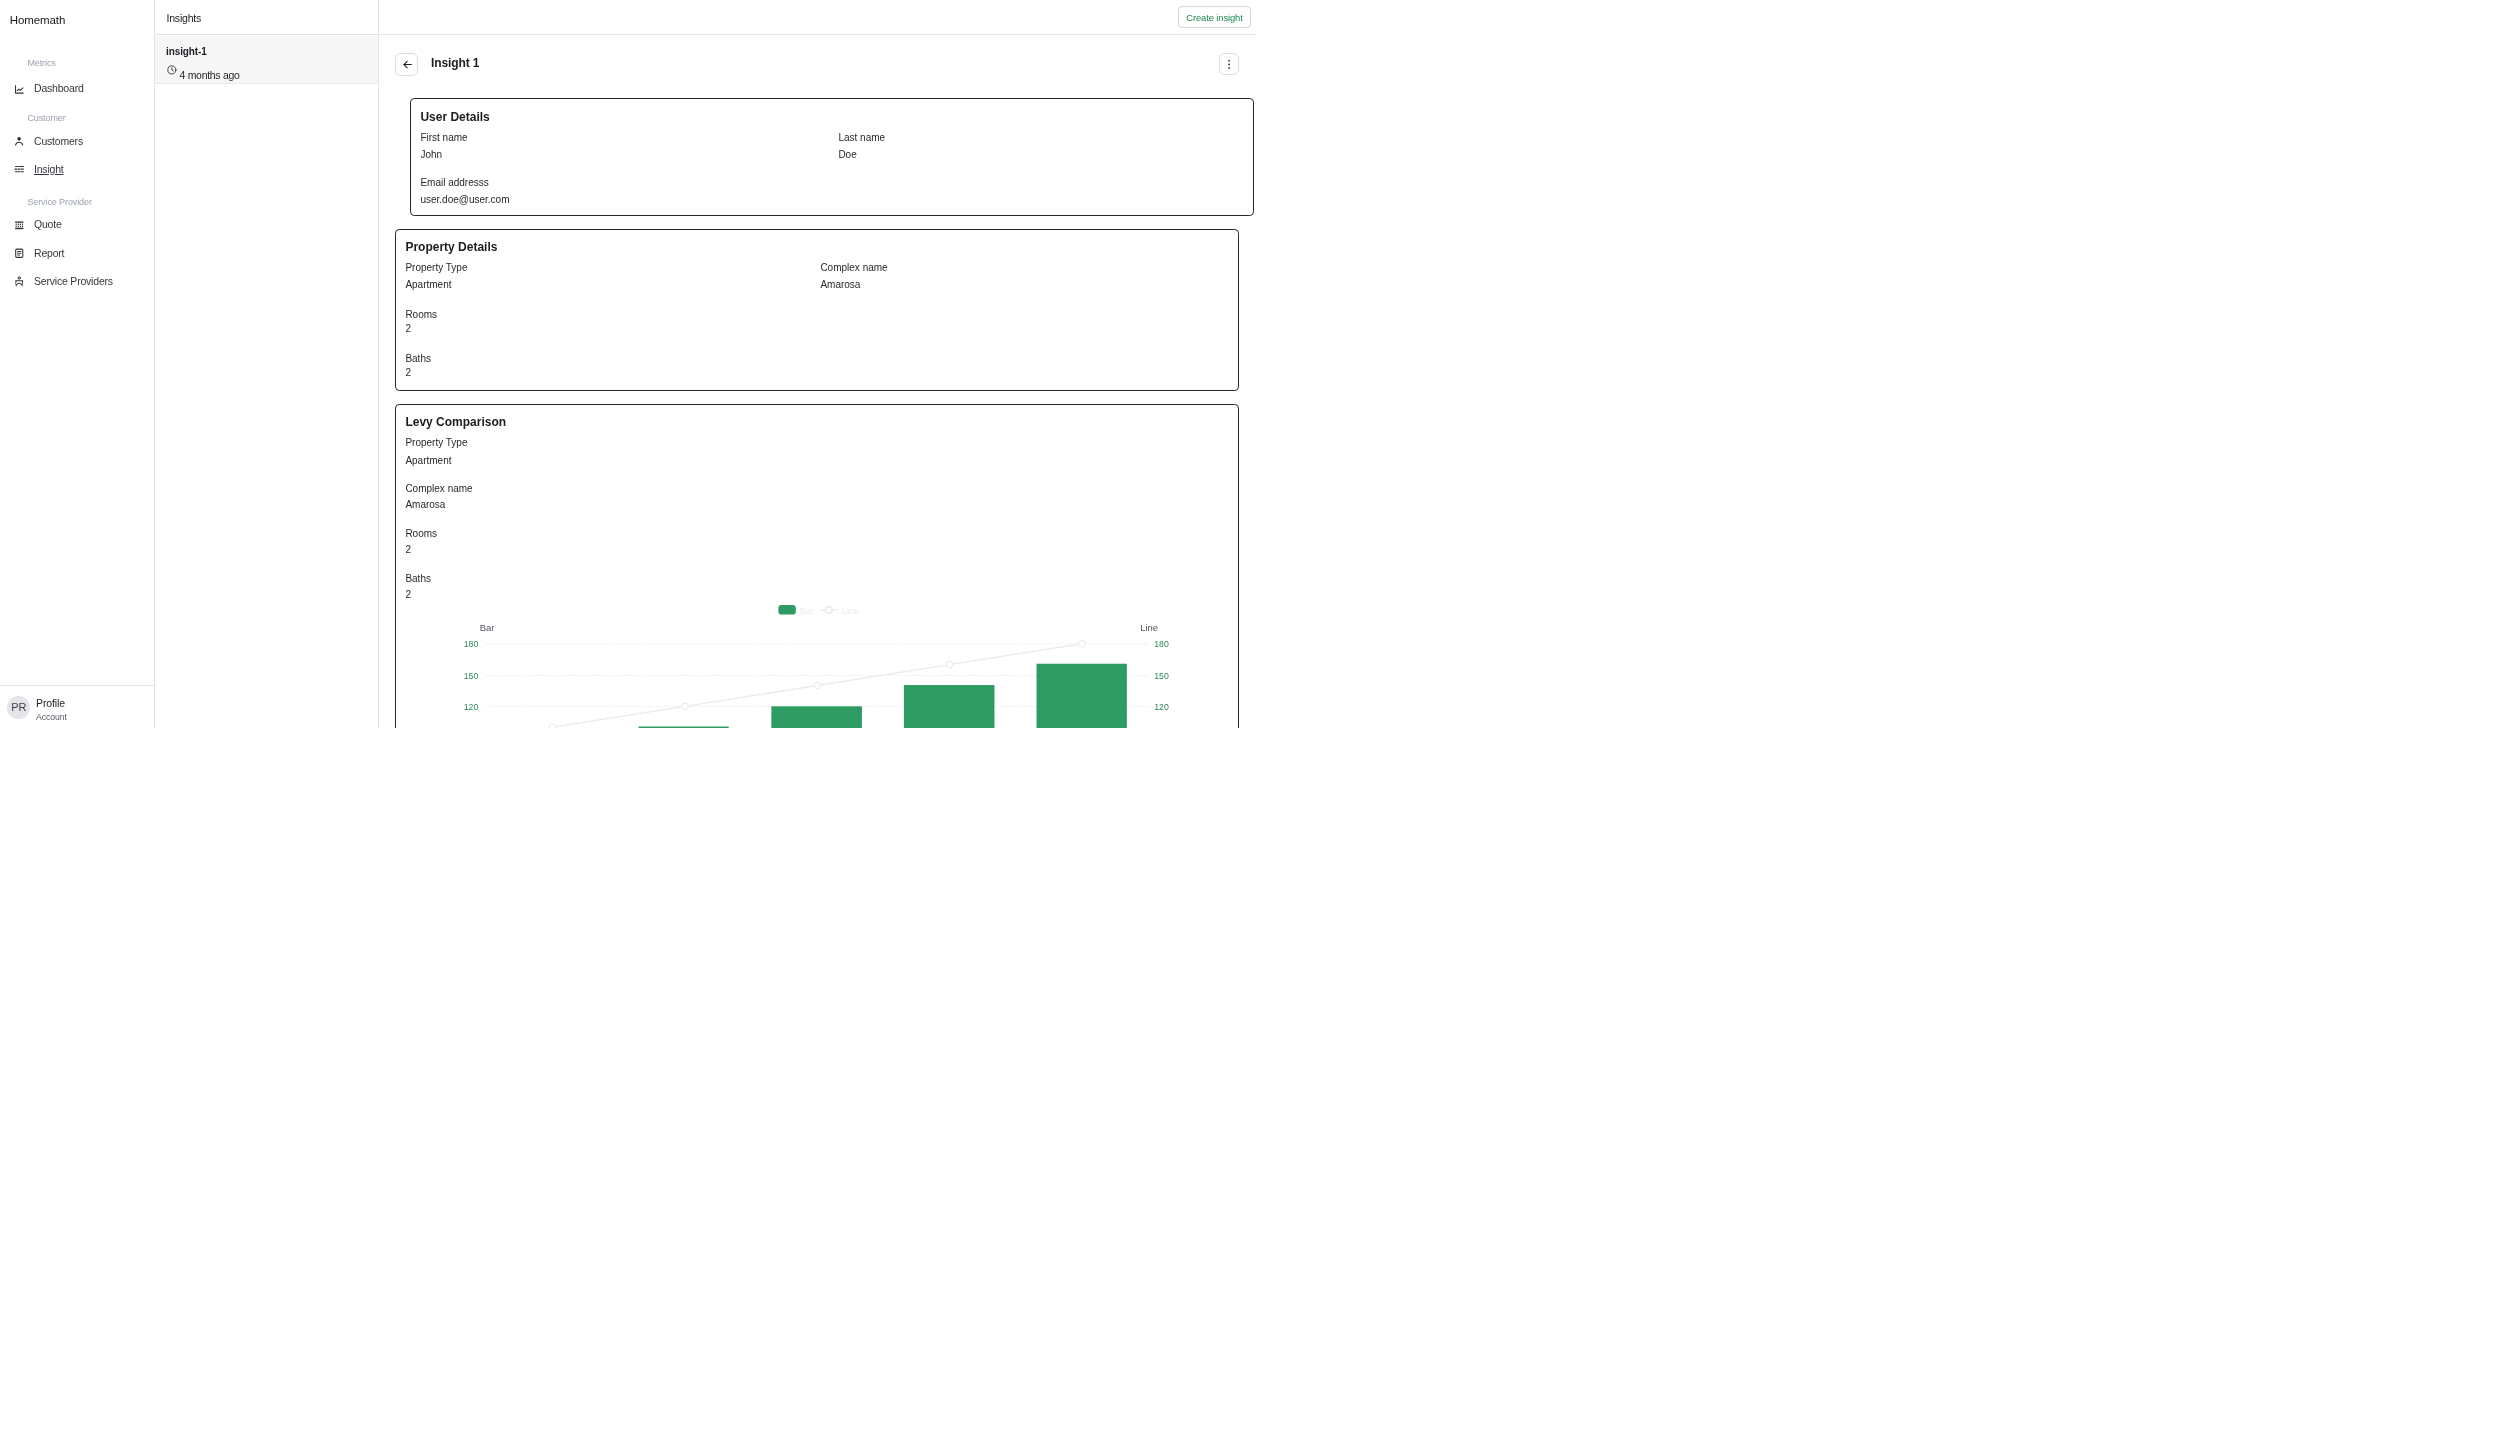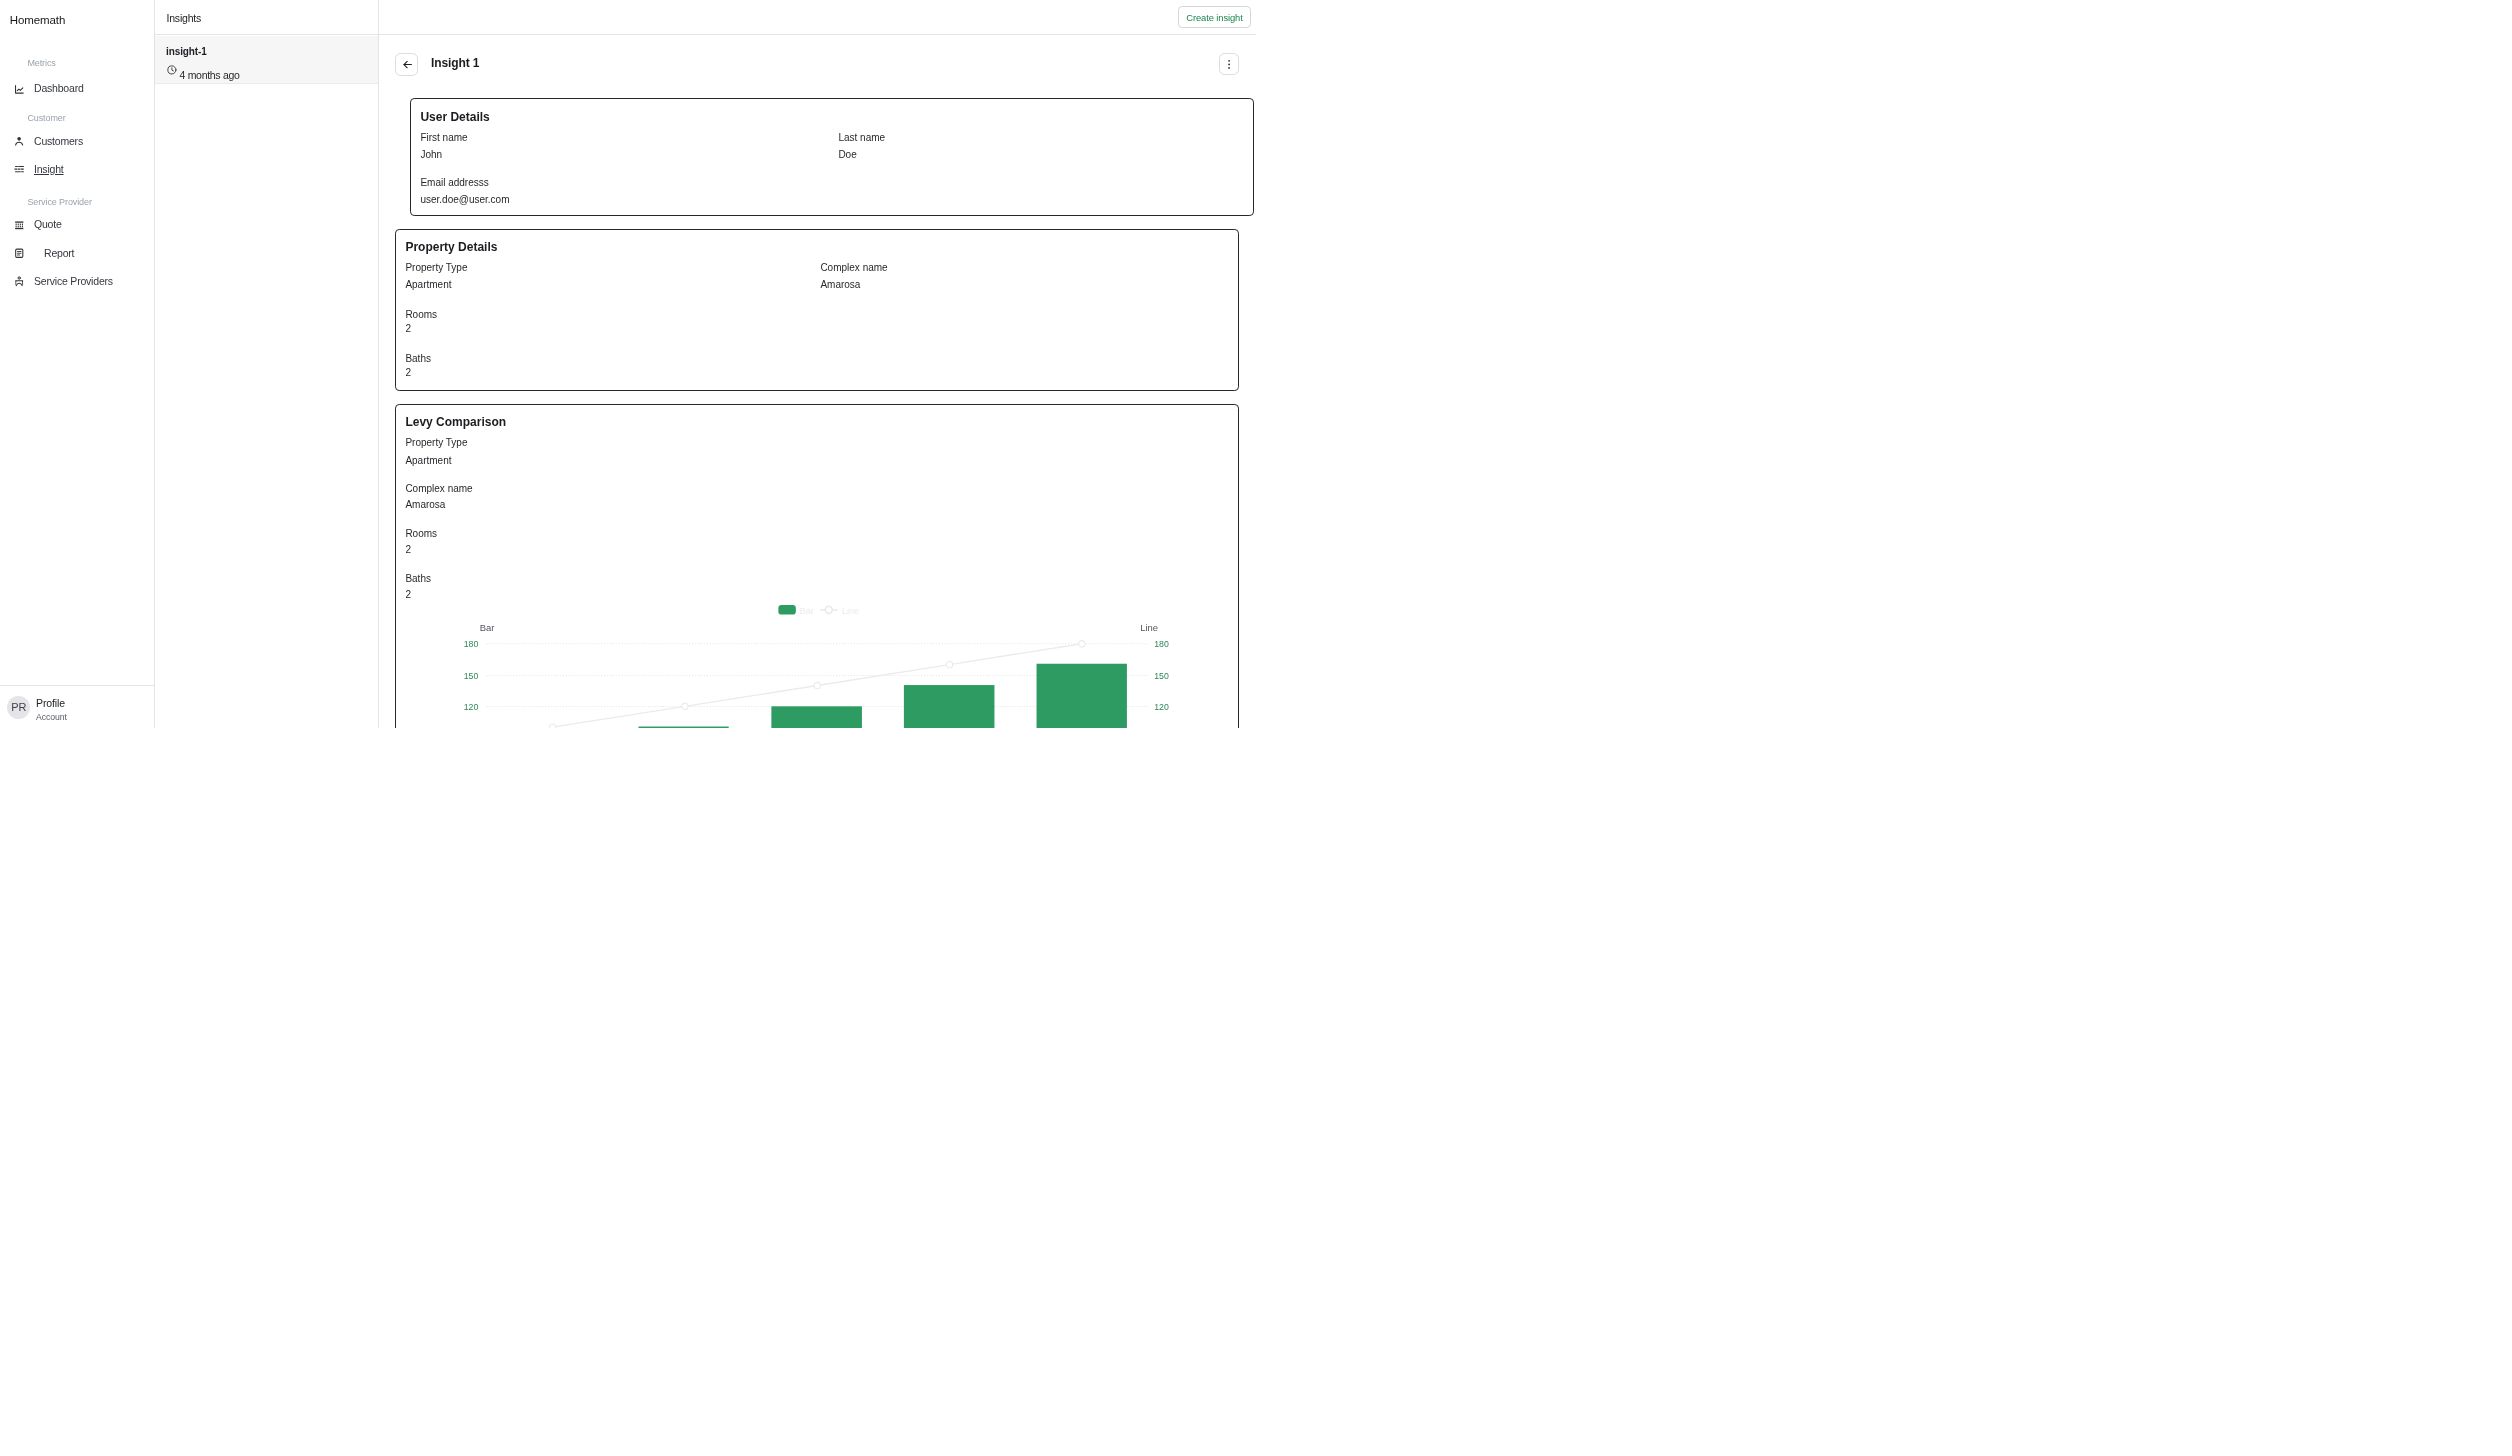--- a/index.html
+++ b/index.html
@@ -45,21 +45,21 @@
 
   <div id="sidebar">
     <div class="t" style="left:9.8px; top:14px; font-size:11.5px; font-weight:500; color:#17181b; letter-spacing:-0.1px;">Homemath</div>
     <div class="slabel" style="top:58px;">Metrics</div>
     <div class="sitem" style="top:82px;">Dashboard</div>
     <div class="slabel" style="top:113px;">Customer</div>
     <div class="sitem" style="top:135px;">Customers</div>
     <div class="sitem" style="top:163px;text-decoration:underline;">Insight</div>
     <div class="slabel" style="top:197px;">Service Provider</div>
     <div class="sitem" style="top:218px;">Quote</div>
-    <div class="sitem" style="top:247px;margin-left:10px;">Report</div>
+    <div class="sitem" style="top:247px;">Report</div>
     <div class="sitem" style="top:275px;">Service Providers</div>
 
     <svg class="ic" style="left:14px; top:84px;" width="10.5" height="10.5" viewBox="0 0 15 15" fill="none" stroke="#2f3338" stroke-width="1.5" stroke-linecap="round" stroke-linejoin="round">
       <path d="M2.2 2 v11 h11"></path>
         <path d="M4.6 9.6 L7 7.2 L9 9.2 L12.6 5.4"></path>
     </svg>
     <svg class="ic" style="left:14px; top:136px;" width="10.5" height="10.5" viewBox="0 0 15 15" fill="none" stroke="#2f3338" stroke-width="1.5" stroke-linecap="round">
       <circle cx="7.3" cy="4.1" r="2.6" fill="#2f3338" stroke="none"></circle>
       <path d="M2.2 12.9 C2.9 10.3 4.9 8.9 7.3 8.9 C9.7 8.9 11.7 10.3 12.4 12.9"></path>
     </svg>

